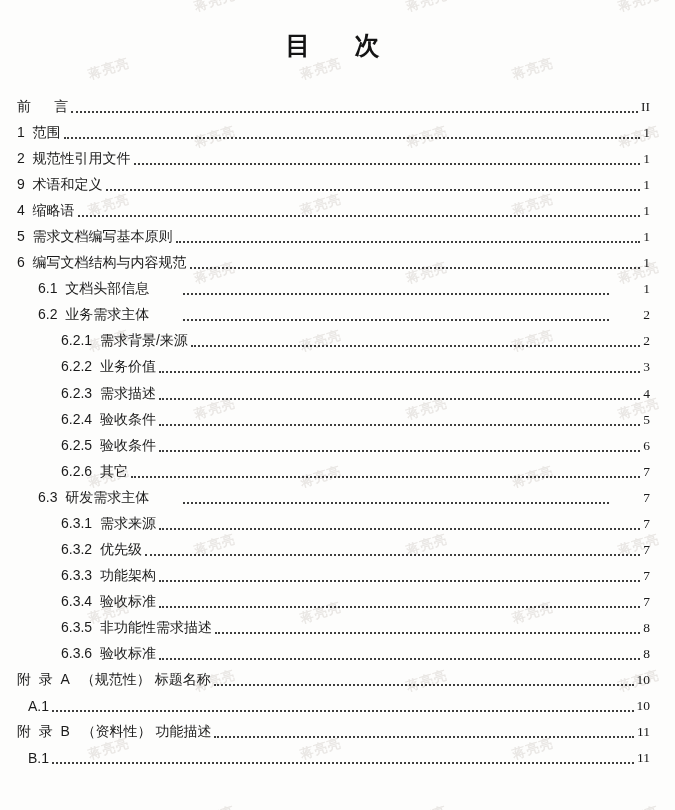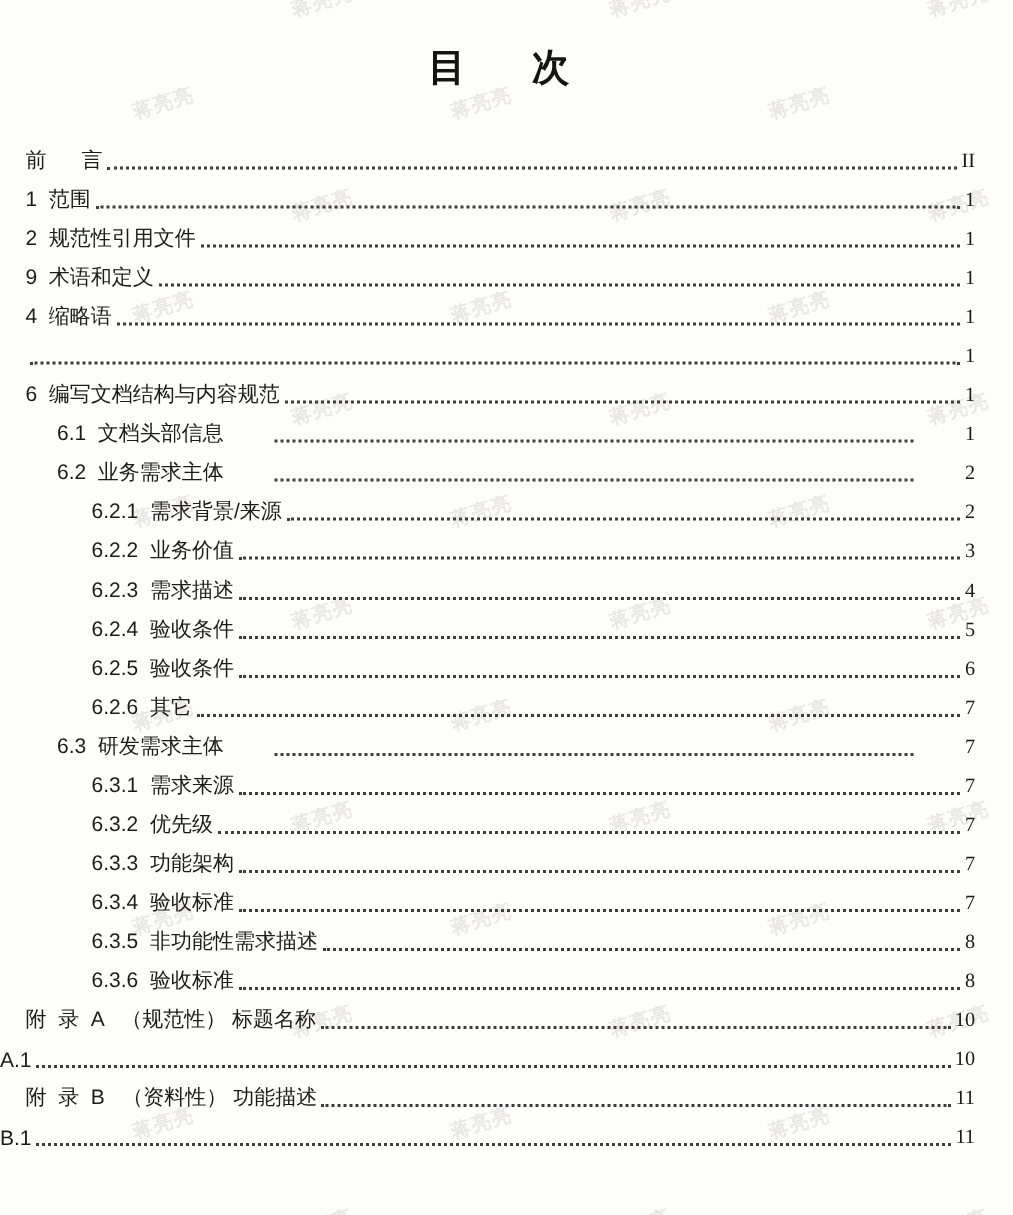--- a/index.html
+++ b/index.html
@@ -53,21 +53,21 @@
     right: 25px;
   }
   .toc-row {
     display: flex;
     align-items: center;
     height: 26.05px;
   }
   .lvl-h1           { padding-left: 17px; }
   .lvl-h2           { padding-left: 38px; gap: 31px; }
   .lvl-h3           { padding-left: 61px; }
-  .lvl-appendix-sub { }
+  .lvl-appendix-sub { padding-left: 28px; }
   .toc-label {
     white-space: pre;
     font-size: 14px;
     color: #1b1b1b;
     flex: 0 0 auto;
   }
   .toc-dots {
     flex: 1 1 auto;
     min-width: 12px;
     height: 10px;
@@ -147,20 +147,21 @@
         <span class="toc-label">9  术语和定义</span>
         <span class="toc-dots"></span>
         <span class="toc-page">1</span>
       </div>
       <div class="toc-row lvl-h1">
         <span class="toc-label">4  缩略语</span>
         <span class="toc-dots"></span>
         <span class="toc-page">1</span>
       </div>
       <div class="toc-row lvl-h1">
+        <span class="toc-label">5  需求文档编写基本原则</span>
         <span class="toc-dots"></span>
         <span class="toc-page">1</span>
       </div>
       <div class="toc-row lvl-h1">
         <span class="toc-label">6  编写文档结构与内容规范</span>
         <span class="toc-dots"></span>
         <span class="toc-page">1</span>
       </div>
       <div class="toc-row lvl-h2">
         <span class="toc-label">6.1  文档头部信息</span>

